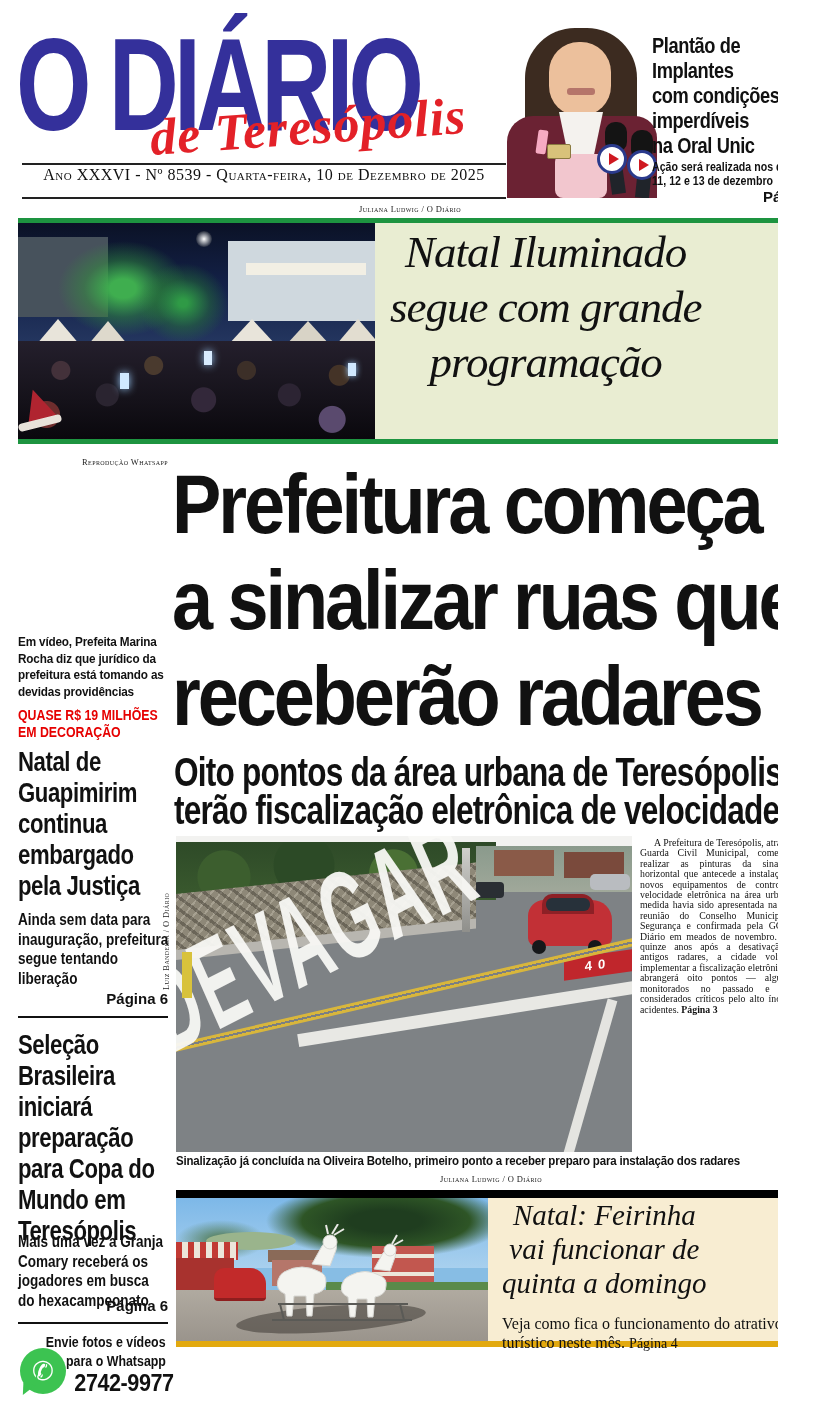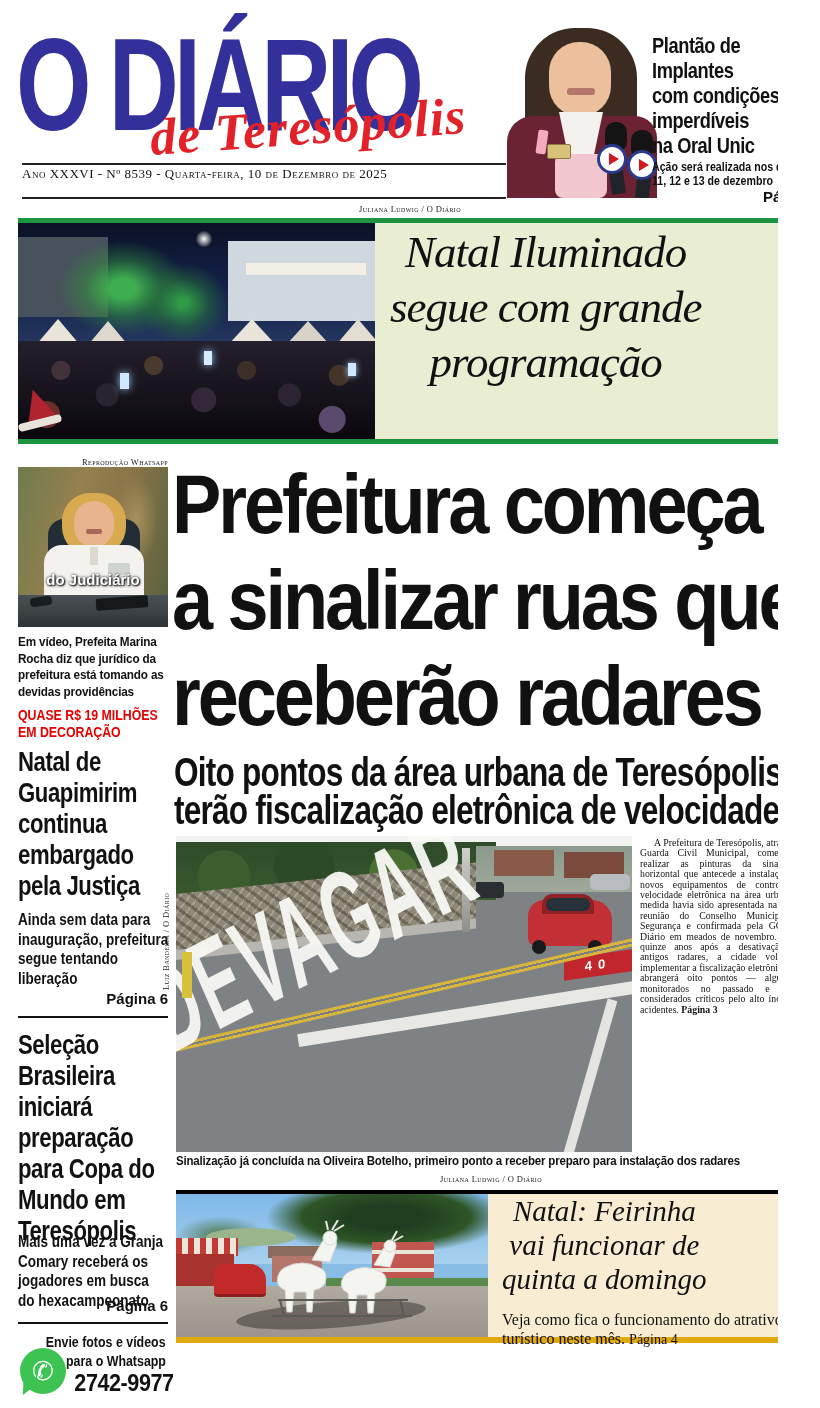--- a/index.html
+++ b/index.html
@@ -12,21 +12,21 @@
   .sc{font-variant:small-caps;}
   .scale{transform-origin:0 0;}
 
   
   .logo-main{left:16px;top:18px;font-family:"Liberation Sans",sans-serif;font-weight:bold;
              font-size:100px;line-height:100px;letter-spacing:-5px;color:#34309b;
              transform:scale(0.97,1.32);transform-origin:0 0;}
   .logo-script{left:150px;top:108px;font-family:"Liberation Serif",serif;font-style:italic;font-weight:bold;
              font-size:52px;color:#e32128;transform:rotate(-4deg);transform-origin:0 50%;letter-spacing:1px;}
   .mast-rule{left:22px;width:484px;height:2px;background:#222;}
-  .edition{left:22px;top:166px;width:484px;font-size:13px;letter-spacing:.5px;}
+  .edition{left:22px;top:166px;width:484px;text-align:center;font-size:16px;letter-spacing:.5px;}
   .digital{left:22px;top:181px;width:484px;text-align:center;font-weight:bold;font-size:11.5px;}
 
   
   .ad-title{left:652px;top:34px;width:186px;font-weight:bold;font-size:21.5px;line-height:25px;
             letter-spacing:-.5px;transform:scaleX(.85);}
   .ad-sub{left:652px;top:160px;width:190px;font-weight:bold;font-size:12.5px;line-height:14px;transform:scaleX(.85);}
   .ad-page{left:680px;top:188px;width:153px;font-weight:bold;font-size:15px;text-align:right;}
 
   
   .hphoto{left:497px;top:26px;width:163px;height:172px;overflow:hidden;}
@@ -73,21 +73,21 @@
   .main-sub{left:174px;top:753px;font-family:"Liberation Sans",sans-serif;font-weight:bold;
            font-size:40px;line-height:38px;letter-spacing:-1px;transform:scaleX(.79);transform-origin:0 0;}
   .main-photo{left:176px;top:836px;width:456px;height:316px;overflow:hidden;background:#7e8285;}
   .vcredit{left:161px;top:840px;height:150px;writing-mode:vertical-rl;transform:rotate(180deg);}
   .main-body{left:640px;top:838px;width:166px;font-size:9.8px;line-height:10.4px;text-align:justify;text-indent:14px;}
   .main-caption{left:176px;top:1154px;width:688px;font-weight:bold;font-size:12.5px;transform:scaleX(.92);letter-spacing:-.2px;}
   .credit2{left:176px;top:1174px;width:630px;text-align:center;}
 
   
   .box2{left:176px;top:1190px;width:629px;height:143px;background:#f8edd2;
-        border-top:4px solid #000000;border-bottom:6px solid #e2a90f;}
+        border-top:8px solid #000000;border-bottom:6px solid #e2a90f;}
   .box2 .photo{position:absolute;left:0;top:0;width:312px;height:143px;overflow:hidden;background:#87bde4;}
   .box2 h2{position:absolute;left:326px;top:0px;margin:0;font-style:italic;font-weight:normal;
            font-size:29px;line-height:34px;}
   .box2 .deck{position:absolute;left:326px;top:116px;width:292px;font-size:16px;line-height:19px;}
 
   
   .tri{position:absolute;width:0;height:0;}
 </style>
 </head>
 <body>
@@ -160,35 +160,20 @@
       <div class="tri" style="left:4px;top:166px;border-left:16px solid transparent;border-right:16px solid transparent;border-bottom:34px solid #b02430;transform:rotate(-18deg);"></div>
       <div class="abs" style="left:0px;top:196px;width:44px;height:8px;border-radius:4px;background:#e8e2da;transform:rotate(-14deg);"></div>
     </div>
     <h2 class="preline">Natal Iluminado
 segue com grande
 programação</h2>
   </div>
 
   <div class="abs sc credit sb-credit">Reprodução Whatsapp</div>
 
-  <div class="abs sb-photo">
-    <div class="abs" style="left:0;top:0;width:150px;height:160px;background:linear-gradient(105deg,#6f7b4d 0%,#96804f 35%,#8a7448 60%,#55603e 100%);"></div>
-    <div class="abs" style="left:96px;top:8px;width:44px;height:90px;background:radial-gradient(closest-side,#a8905c,transparent);"></div>
-    <div class="abs" style="left:30px;top:52px;width:92px;height:78px;border-radius:16px;background:#232d36;"></div>
-    <div class="abs" style="left:44px;top:26px;width:64px;height:62px;border-radius:28px;background:#d8a94e;"></div>
-    <div class="abs" style="left:56px;top:34px;width:40px;height:46px;border-radius:20px;background:#e7b48d;"></div>
-    <div class="abs" style="left:68px;top:62px;width:16px;height:5px;border-radius:2px;background:#a8695c;"></div>
-    <div class="abs" style="left:26px;top:78px;width:100px;height:58px;border-radius:18px 18px 0 0;background:#f4f2ee;"></div>
-    <div class="abs" style="left:72px;top:80px;width:8px;height:18px;background:#ddd8d0;"></div>
-    <div class="abs" style="left:90px;top:96px;width:22px;height:12px;background:#cfd4cf;border-radius:2px;"></div>
-    <div class="abs sans" style="left:0;top:104px;width:150px;text-align:center;color:#fff;font-weight:bold;font-size:15px;text-shadow:0 0 3px #000,1px 1px 2px #000;">do Judiciário</div>
-    <div class="abs" style="left:0;top:128px;width:150px;height:32px;background:linear-gradient(#4a5156,#2e3438);"></div>
-    <div class="abs" style="left:78px;top:130px;width:52px;height:12px;border-radius:2px;background:#15181b;transform:rotate(-4deg);"></div>
-    <div class="abs" style="left:12px;top:130px;width:22px;height:9px;border-radius:4px;background:#1a1d20;transform:rotate(-8deg);"></div>
-  </div>
 
   <div class="abs sans sb-caption scale">Em vídeo, Prefeita Marina Rocha diz que jurídico da prefeitura está tomando as devidas providências</div>
 
   <div class="abs sans sb-kicker scale">QUASE R$ 19 MILHÕES EM DECORAÇÃO</div>
   <div class="abs sans sb-h scale">Natal de Guapimirim continua embargado pela Justiça</div>
   <div class="abs sans sb-d scale" style="top:910px;">Ainda sem data para inauguração, prefeitura segue tentando liberação</div>
   <div class="abs sans sb-page" style="top:990px;">Página 6</div>
   <div class="abs sb-rule" style="top:1016px;"></div>
 
   <div class="abs sans sb-h sb-h2 scale">Seleção Brasileira iniciará preparação para Copa do Mundo em Teresópolis</div>

